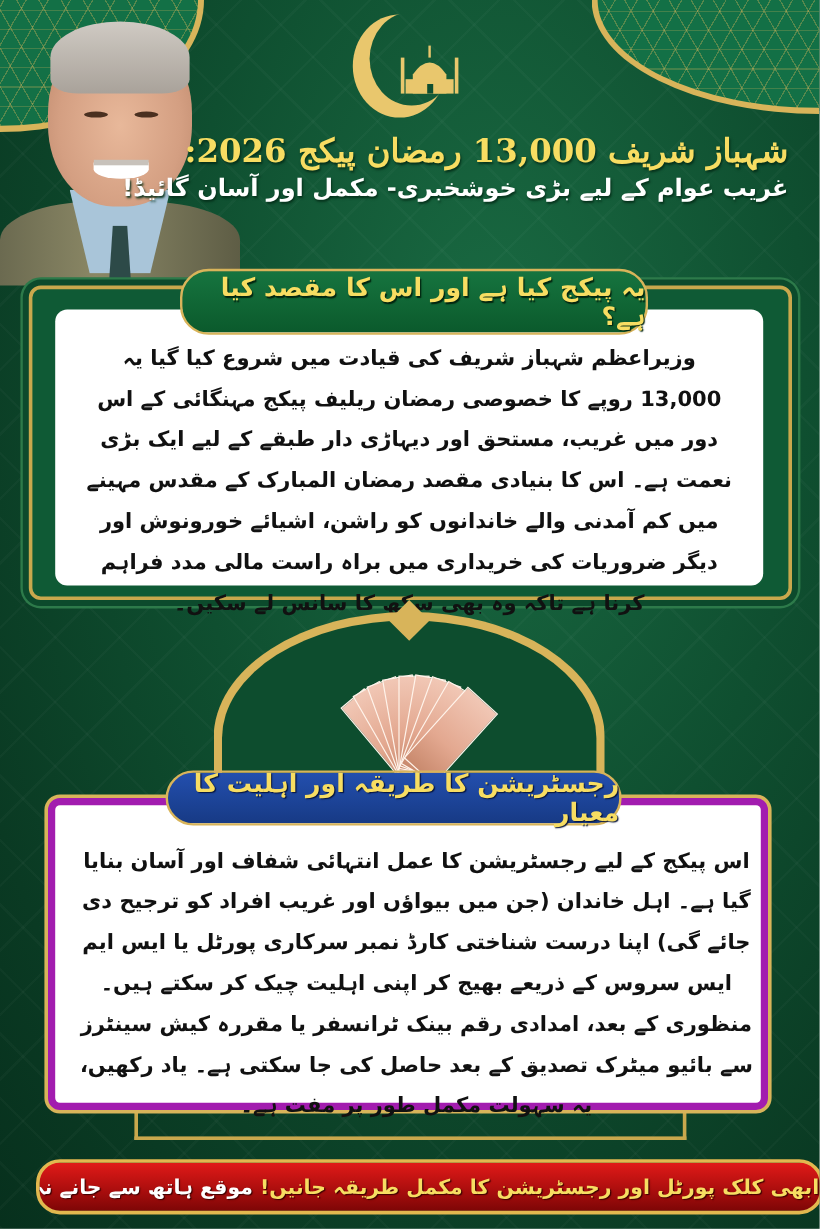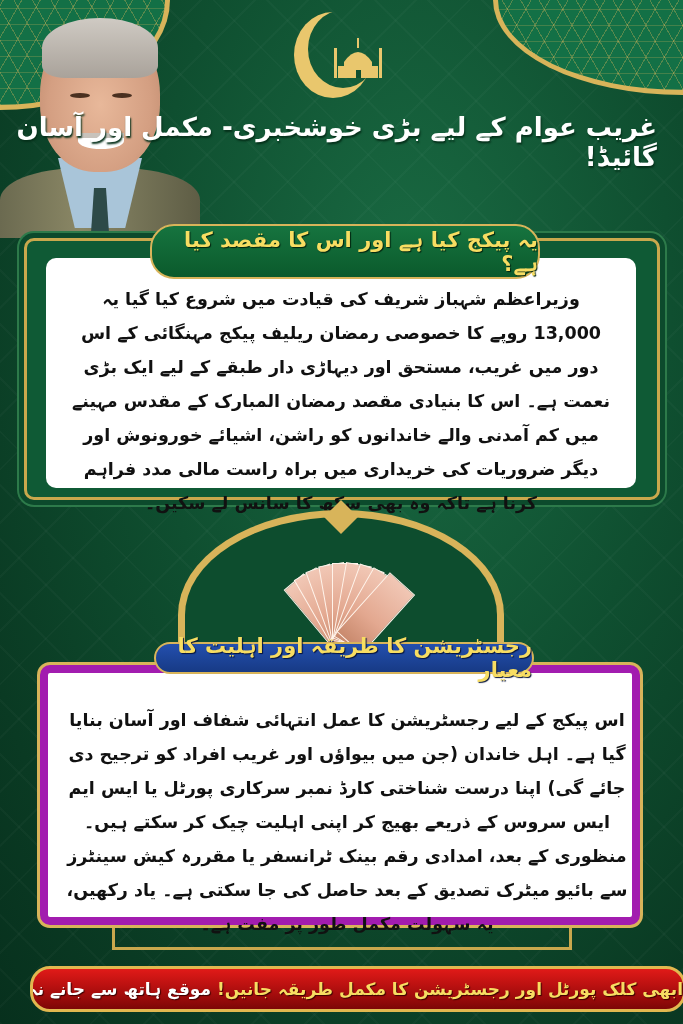--- a/index.html
+++ b/index.html
@@ -74,21 +74,21 @@
     position: absolute; left: 40px; top: 30px; width: 56px; height: 46px;
   }
 
   
   .headline { position: absolute; right: 26px; top: 110px; text-align: right; direction: rtl; }
   .headline .line1 {
     font-family: "DejaVu Serif", serif; font-weight: bold; font-size: 27px;
     color: #f7dd62; text-shadow: 1px 2px 2px #05301a;
   }
   .headline .line2 {
-    font-weight: bold; font-size: 26px; color: #ffffff; margin-top: 2px;
+    font-weight: bold; font-size: 20px; color: #ffffff; margin-top: 2px;
     text-shadow: 1px 2px 2px #05301a;
   }
 
   
   .card1-frame {
     position: absolute; left: 24px; top: 238px; width: 636px; height: 262px;
     border: 3px solid #c9a84d; border-radius: 10px;
     background: #0f5a35;
     box-shadow: 0 0 0 5px #0c4a2c, 0 0 0 7px #2d7a4a;
   }
@@ -134,26 +134,26 @@
   }
 
   
   .card2-frame {
     position: absolute; left: 112px; top: 880px; width: 460px; height: 70px;
     border: 3px solid #c9a84d; border-top: none;
   }
   .card2 {
     position: absolute; left: 40px; top: 665px; width: 600px; height: 260px;
     background: #fff; border-radius: 10px;
-    border: 8px solid #a21caf;
+    border: 6px solid #a21caf;
     box-shadow: 0 0 0 3px #d8b45a;
     padding: 30px 4px 10px 18px;
   }
   .title2 {
-    left: 154px; top: 642px; width: 380px; height: 32px;
+    left: 138px; top: 642px; width: 380px; height: 46px;
     background: linear-gradient(#234fae, #173a85);
     border: 2px solid #d8b45a;
     border-radius: 26px;
     font-size: 21px;
     text-shadow: 1px 1px 1px #06133a;
   }
 
   
   .cta {
     position: absolute; left: 30px; top: 966px; width: 656px; height: 46px;
@@ -193,20 +193,21 @@
     <rect x="4" y="14" width="3" height="30" fill="#e9c76d"></rect>
     <rect x="49" y="14" width="3" height="30" fill="#e9c76d"></rect>
     <path d="M14 44 V28 Q28 8 42 28 V44 Z" fill="#e9c76d"></path>
     <rect x="8" y="32" width="40" height="12" fill="#e9c76d"></rect>
     <rect x="26" y="36" width="5" height="8" fill="#0f4f30"></rect>
     <rect x="27" y="4" width="2" height="10" fill="#e9c76d"></rect>
   </svg>
 </div>
 
 <div class="headline">
+  <div class="line1">شہباز شریف 13,000 رمضان پیکج 2026:</div>
   <div class="line2">غریب عوام کے لیے بڑی خوشخبری- مکمل اور آسان گائیڈ!</div>
 </div>
 
 <div class="card1-frame"></div>
 <div class="card1">
   <p class="body-text">وزیراعظم شہباز شریف کی قیادت میں شروع کیا گیا یہ 13,000 روپے کا خصوصی رمضان ریلیف پیکج مہنگائی کے اس دور میں غریب، مستحق اور دیہاڑی دار طبقے کے لیے ایک بڑی نعمت ہے۔ اس کا بنیادی مقصد رمضان المبارک کے مقدس مہینے میں کم آمدنی والے خاندانوں کو راشن، اشیائے خورونوش اور دیگر ضروریات کی خریداری میں براہ راست مالی مدد فراہم کرنا ہے تاکہ وہ بھی سکھ کا سانس لے سکیں۔</p>
 </div>
 <div class="title-pill title1">یہ پیکج کیا ہے اور اس کا مقصد کیا ہے؟</div>
 
 <div class="arch"></div>

